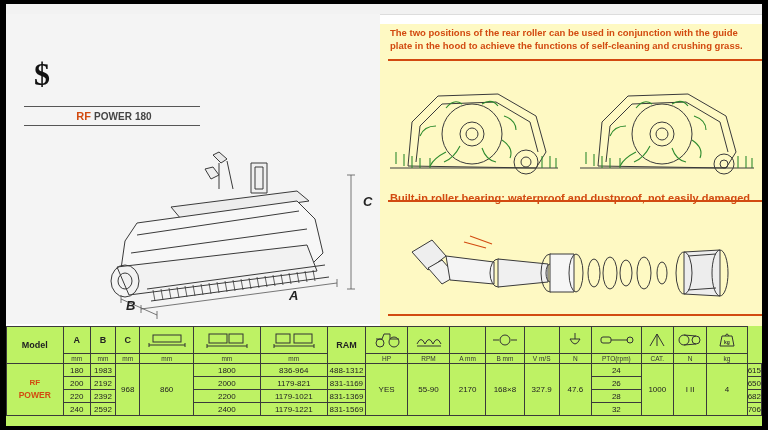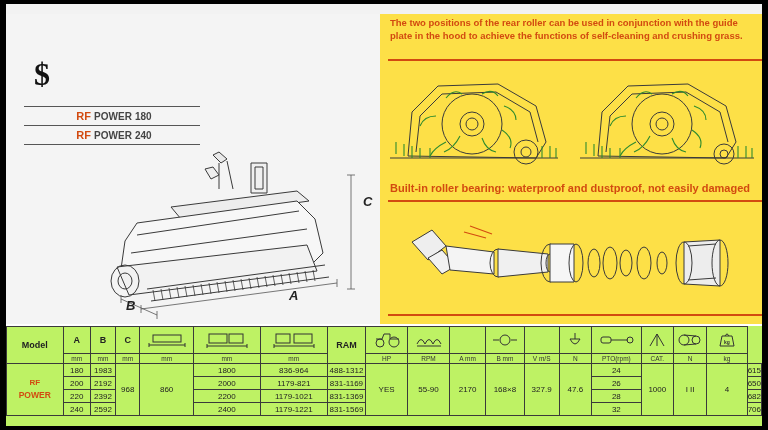--- a/index.html
+++ b/index.html
@@ -44,21 +44,21 @@
   .modellist .ml-item .pw{font-weight:bold;color:#444;font-size:10px;}
 
   
   .machine{position:absolute;left:95px;top:135px;width:260px;height:175px;}
   .dimA{position:absolute;left:283px;top:274px;font-size:13px;font-weight:bold;font-style:italic;color:#222;}
   .dimB{position:absolute;left:120px;top:284px;font-size:13px;font-weight:bold;font-style:italic;color:#222;}
   .dimC{position:absolute;left:357px;top:180px;font-size:13px;font-weight:bold;font-style:italic;color:#222;}
 
   
   .right{
-    position:absolute;left:374px;top:10px;width:382px;height:310px;background:#fde047;
+    position:absolute;left:374px;top:20px;width:382px;height:310px;background:#fef9c3;
   }
   .cap1{
     position:absolute;left:10px;top:2px;width:362px;
     font-size:9.5px;font-weight:bold;color:#d24a10;line-height:13px;
   }
   .hrule{
     position:absolute;height:0;border-top:2px solid #d24a10;
   }
   .r1{left:382px;top:55px;width:374px;}
   .r2{left:382px;top:196px;width:374px;}
@@ -103,25 +103,20 @@
   <div class="left">
 
     <div class="logo">$</div>
 
     <div class="modellist">
       <div class="ml-line"></div>
       <div class="ml-item">
         <b>RF</b>
         <span class="pw">POWER</span>
         <span class="pw">180</span>
-      </div>
-      <div class="ml-item">
-        <b>RF</b>
-        <span class="pw">POWER</span>
-        <span class="pw">240</span>
       </div>
     </div>
 
     <svg class="machine" width="260" height="175" viewBox="0 0 260 175">
       <g fill="none" stroke="#3a3a3a" stroke-width="1">
 
         <path d="M112 6 L118 3 L126 10 L120 14 Z" fill="#e9e9e9"></path>
         <path d="M118 14 L118 40"></path>
         <path d="M126 12 L132 40"></path>
         <path d="M104 20 L112 18 L118 26 L110 30 Z" fill="#eee"></path>

